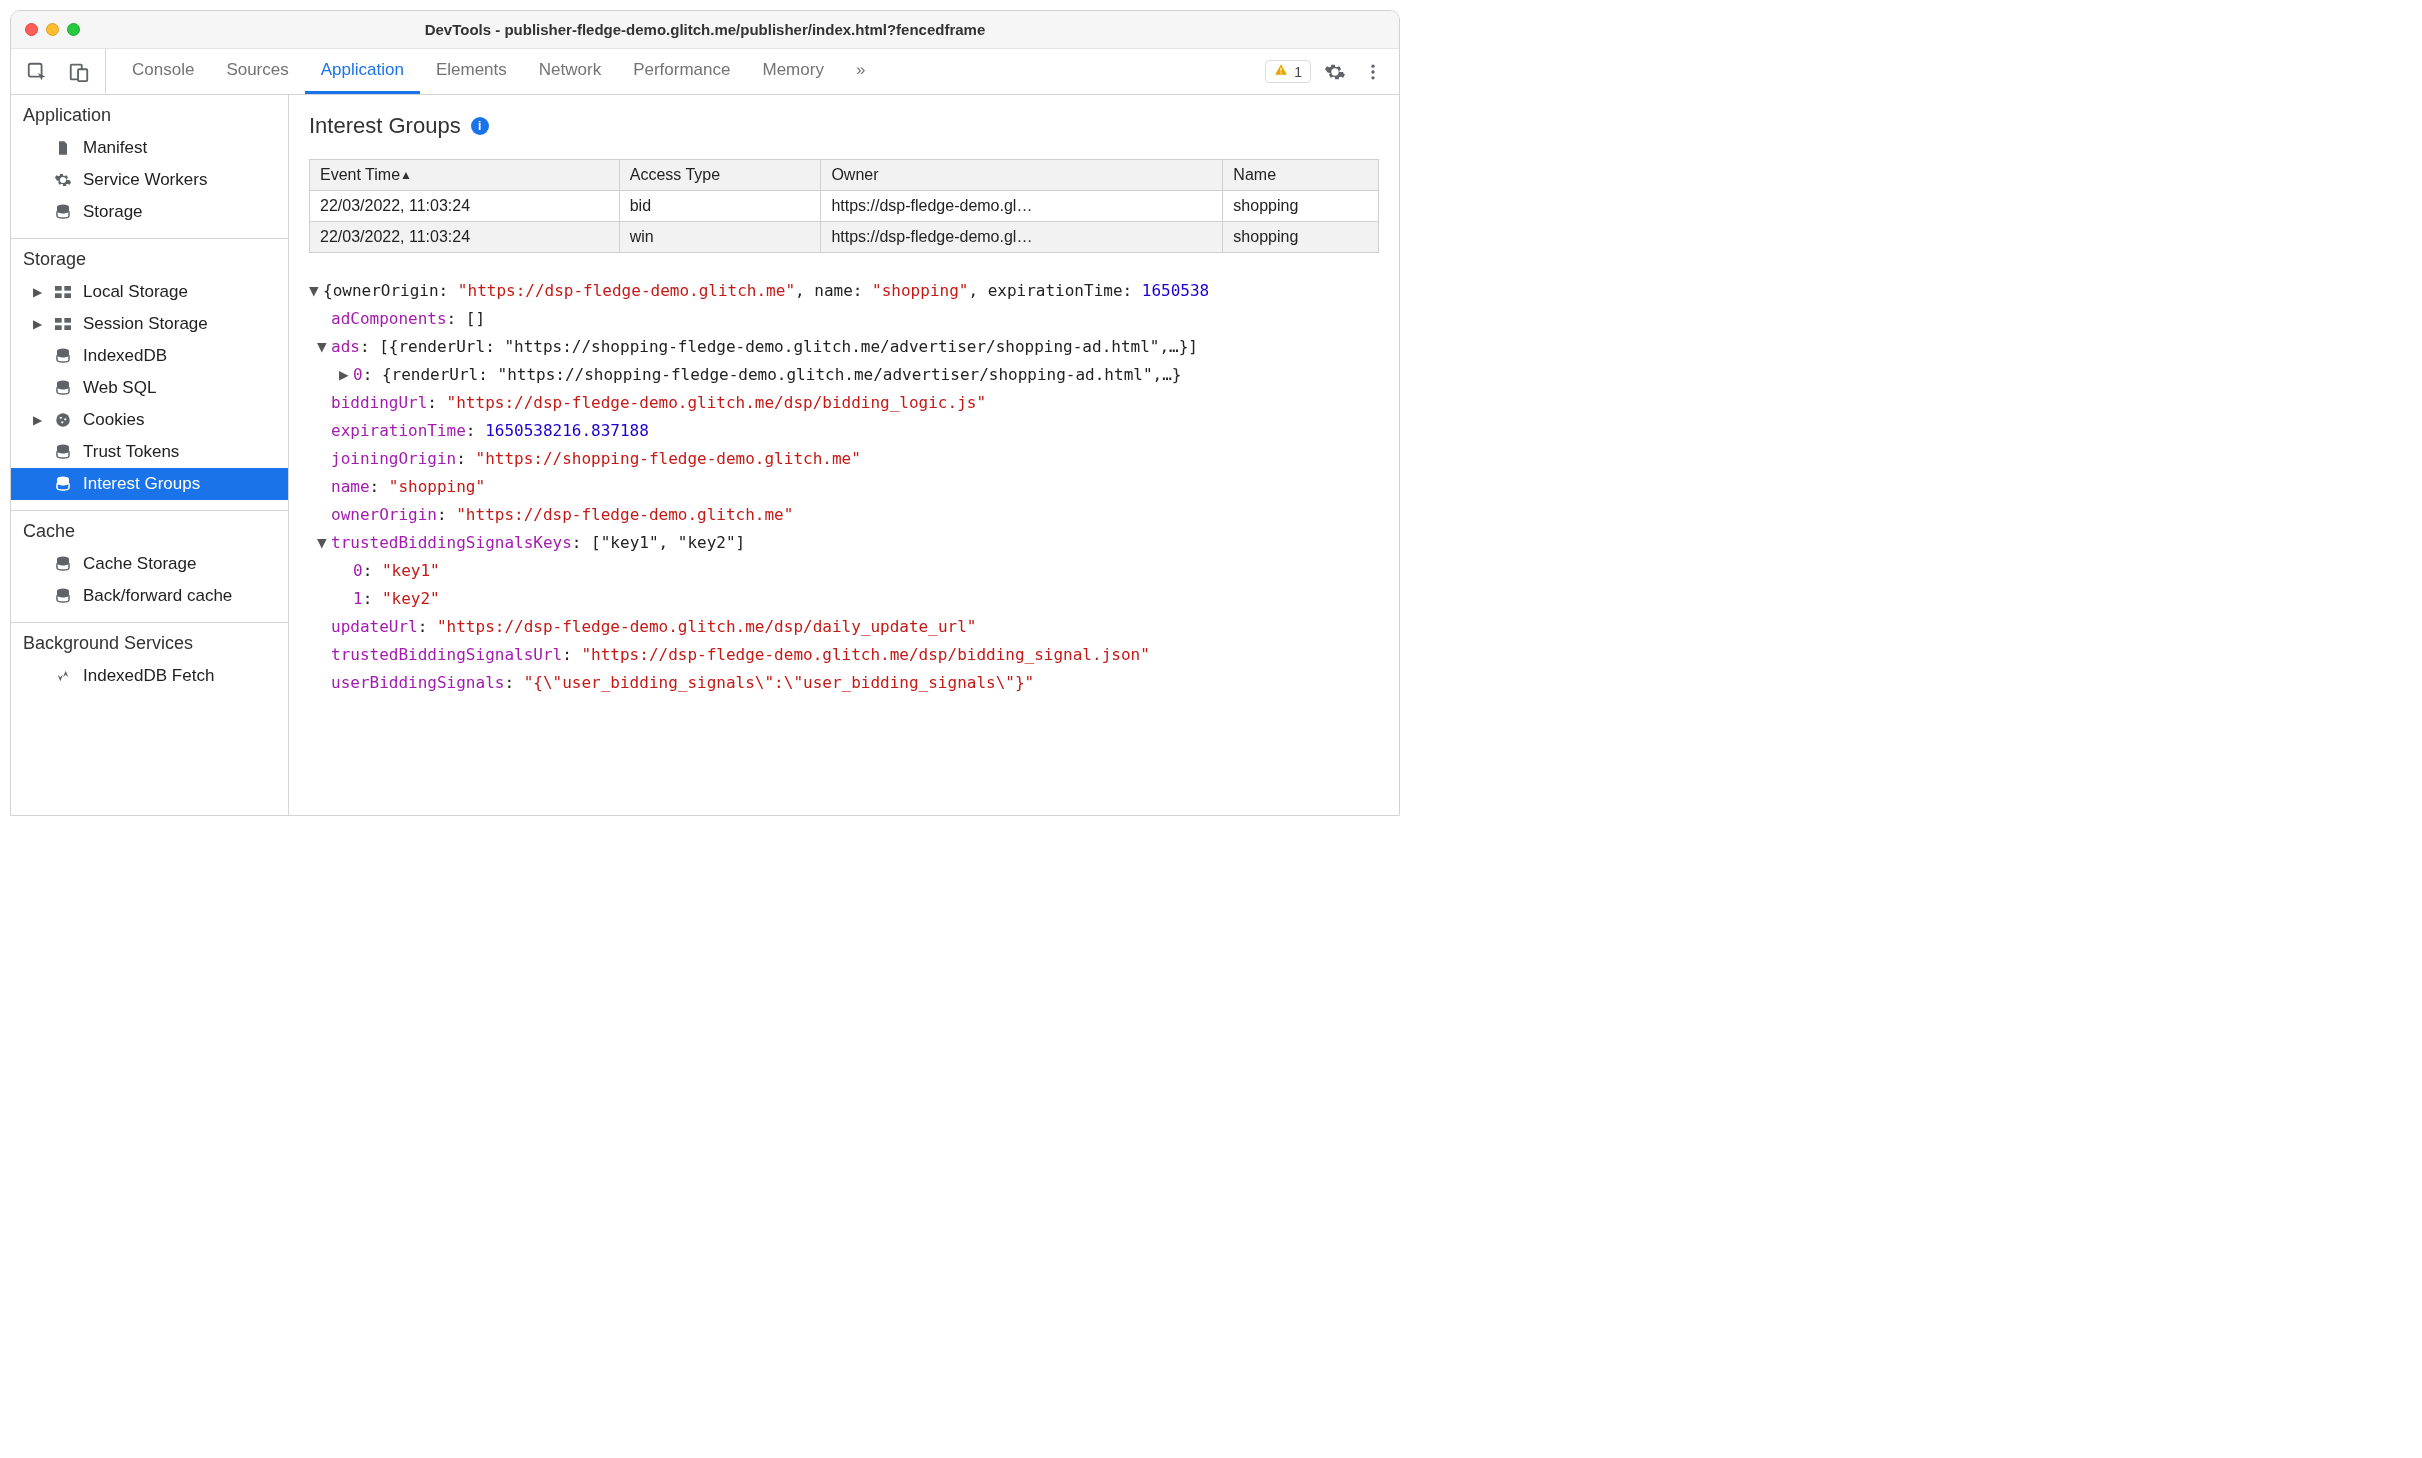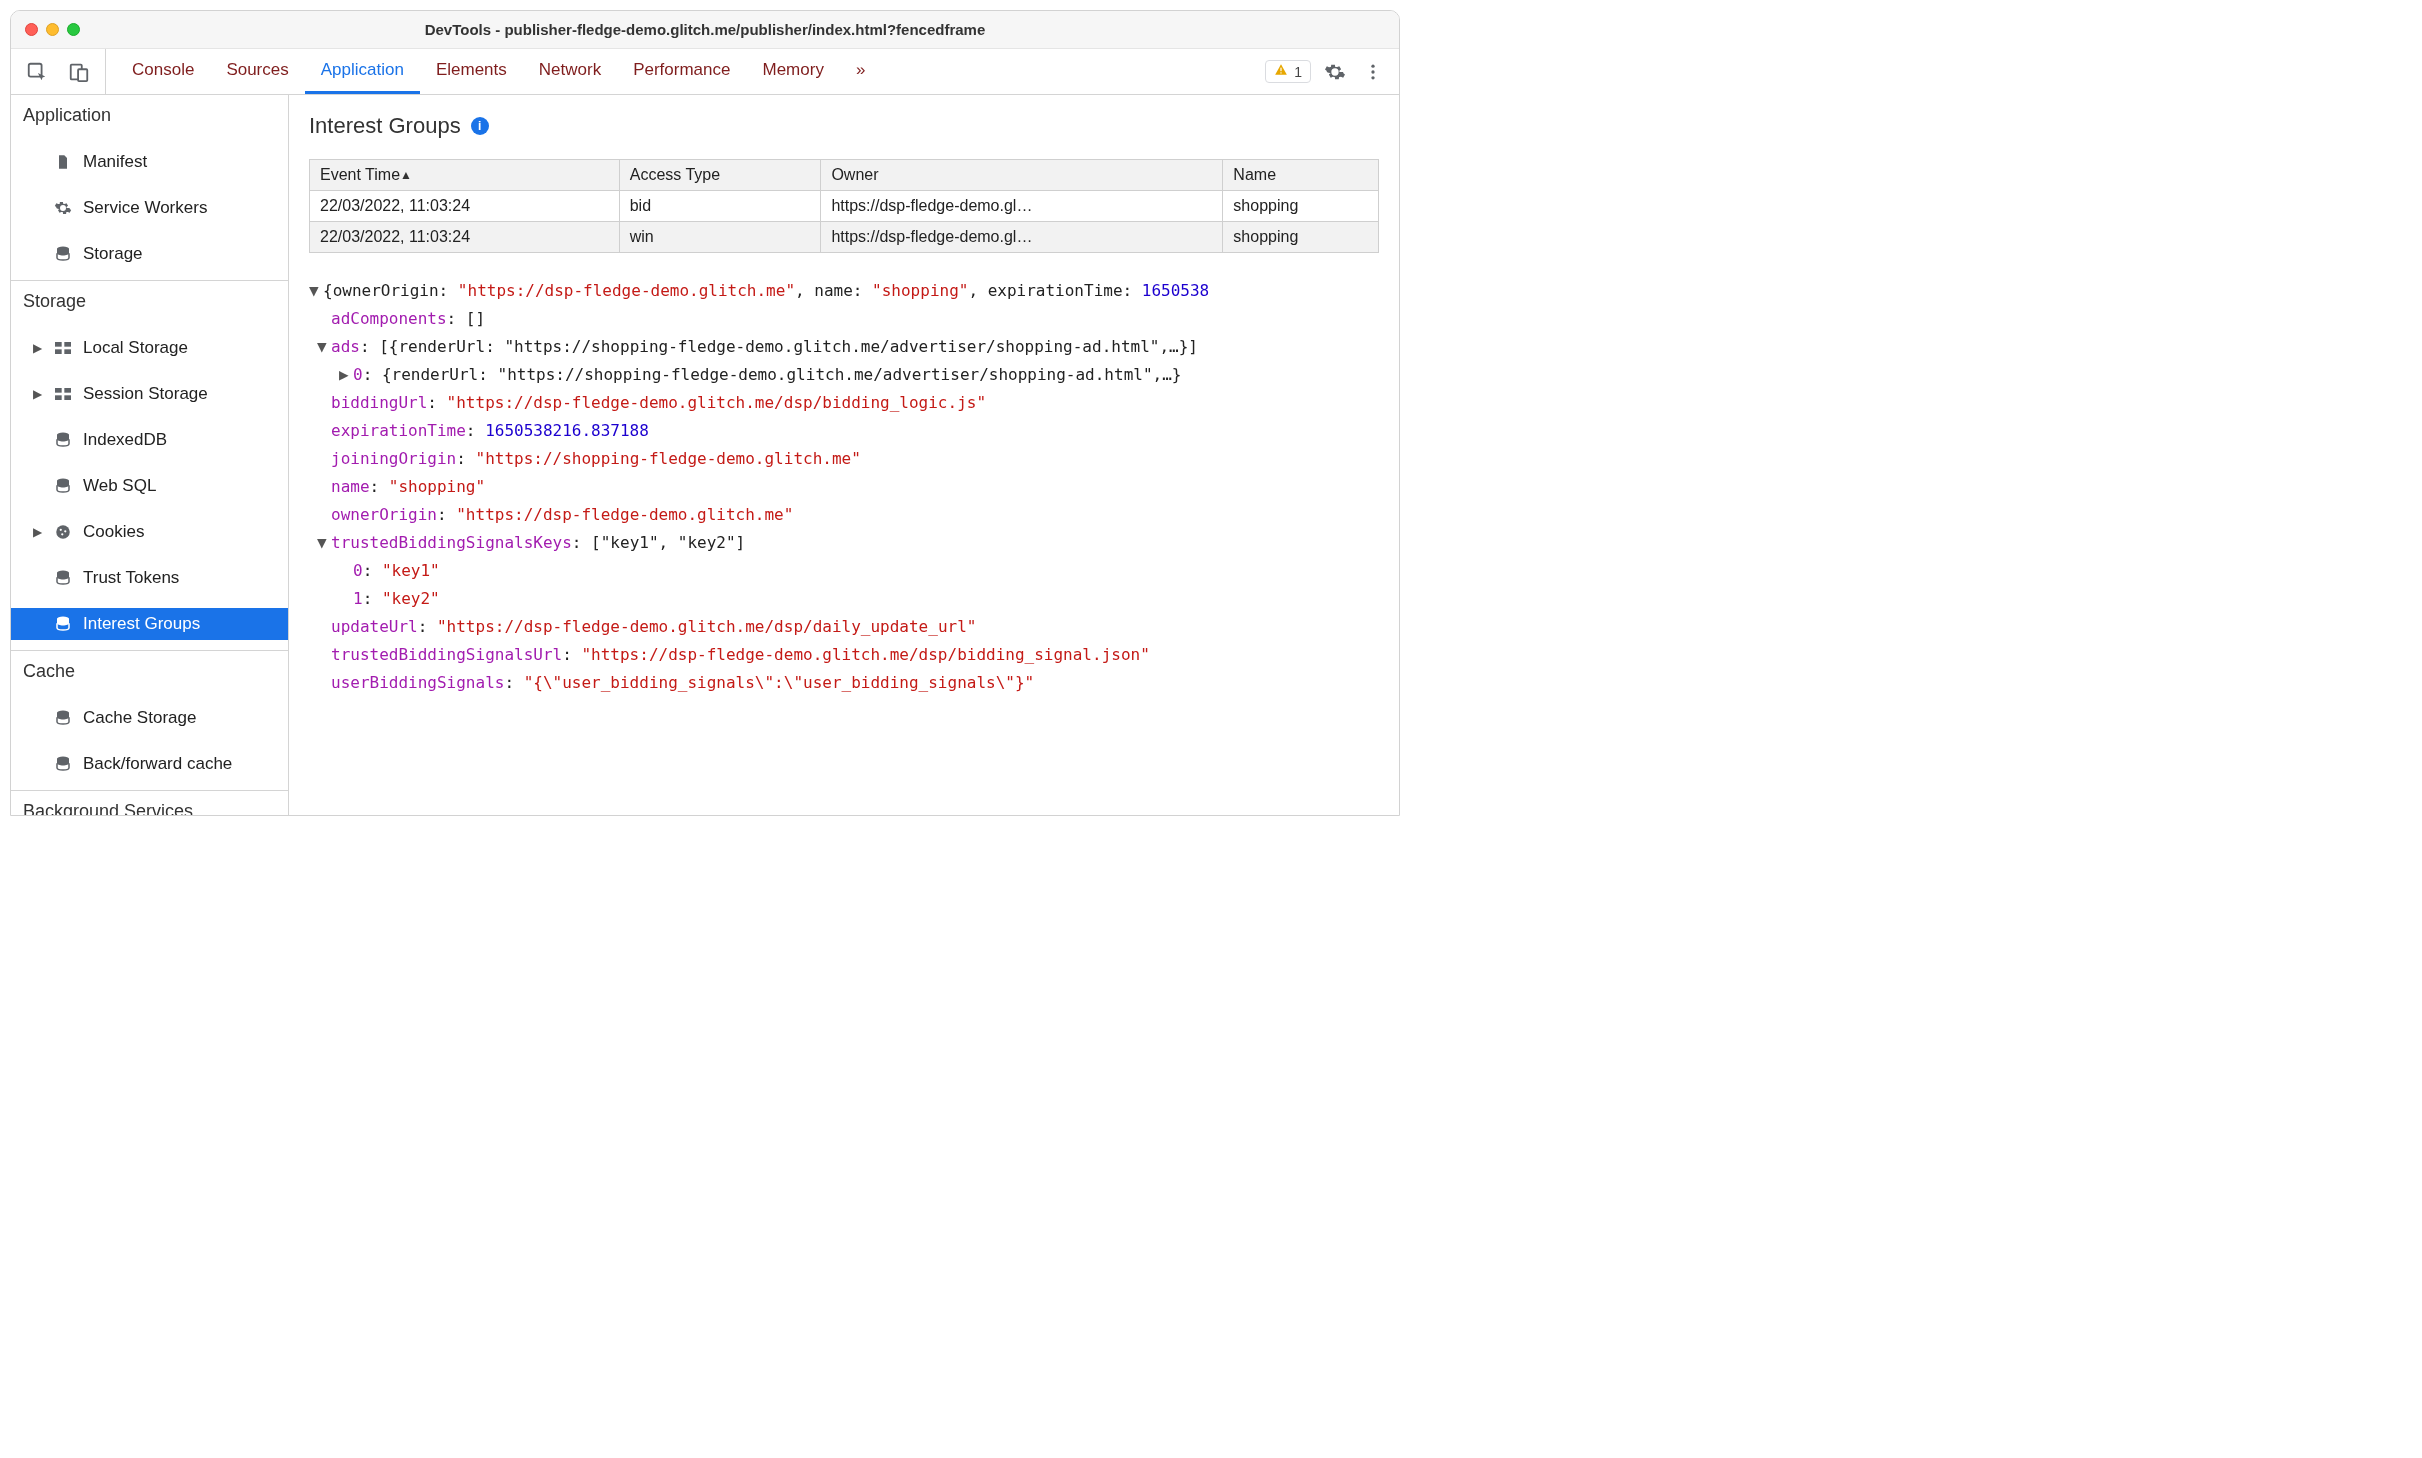--- a/index.html
+++ b/index.html
@@ -46,21 +46,21 @@
       border-bottom: 1px solid #d4d4d4;
       background: #fff;
     }
     .toolbar-left { display: flex; align-items: center; padding: 0 12px; gap: 14px; border-right: 1px solid #d4d4d4; height: 100%; }
     .icon-btn { color: #5f6368; display: flex; align-items: center; justify-content: center; width: 28px; height: 28px; cursor: pointer; }
     .tabs { display: flex; align-items: stretch; height: 100%; margin-left: 10px; }
     .tab {
       padding: 0 16px;
       display: flex; align-items: center;
       font-size: 17px;
-      color: #7f1d1d;
+      color: #737373;
       cursor: pointer;
       border-bottom: 3px solid transparent;
     }
     .tab.active { color: #1a73e8; border-bottom-color: #1a73e8; }
     .toolbar-right { margin-left: auto; display: flex; align-items: center; padding-right: 12px; gap: 10px; }
     .badge-warn {
       display: inline-flex; align-items: center; gap: 6px;
       border: 1px solid #dadce0; padding: 2px 8px; border-radius: 4px;
       font-size: 14px; color: #444;
     }
@@ -77,21 +77,20 @@
       font-size: 18px;
       color: #333;
     }
     .side-items {  }
     .side-item {
       display: flex; align-items: center; gap: 10px;
       padding: 6px 12px 6px 22px;
       cursor: pointer;
       font-size: 17px;
       color: #222;
-      margin-top: 14px;
     }
     .side-item .caret { width: 10px; display: inline-block; color: #555; font-size: 12px; }
     .side-item.nocaret .caret { visibility: hidden; }
     .side-item.selected { background: #1a73e8; color: #fff; }
     .side-item.selected svg { color: #fff; }
     .side-rule { border-top: 1px solid #d4d4d4; margin: 10px 0 0; }
     .side-icon { color: #5f6368; display: inline-flex; width: 20px; justify-content: center; }
     .main { flex: 1; overflow: auto; padding: 18px 20px; }
     .panel-title { font-size: 22px; color: #333; display: flex; align-items: center; gap: 10px; margin-bottom: 20px; }
     .info-circle { width: 18px; height: 18px; border-radius: 50%; background: #1a73e8; color: #fff; display: inline-flex; align-items: center; justify-content: center; font-size: 12px; font-weight: 700; }

